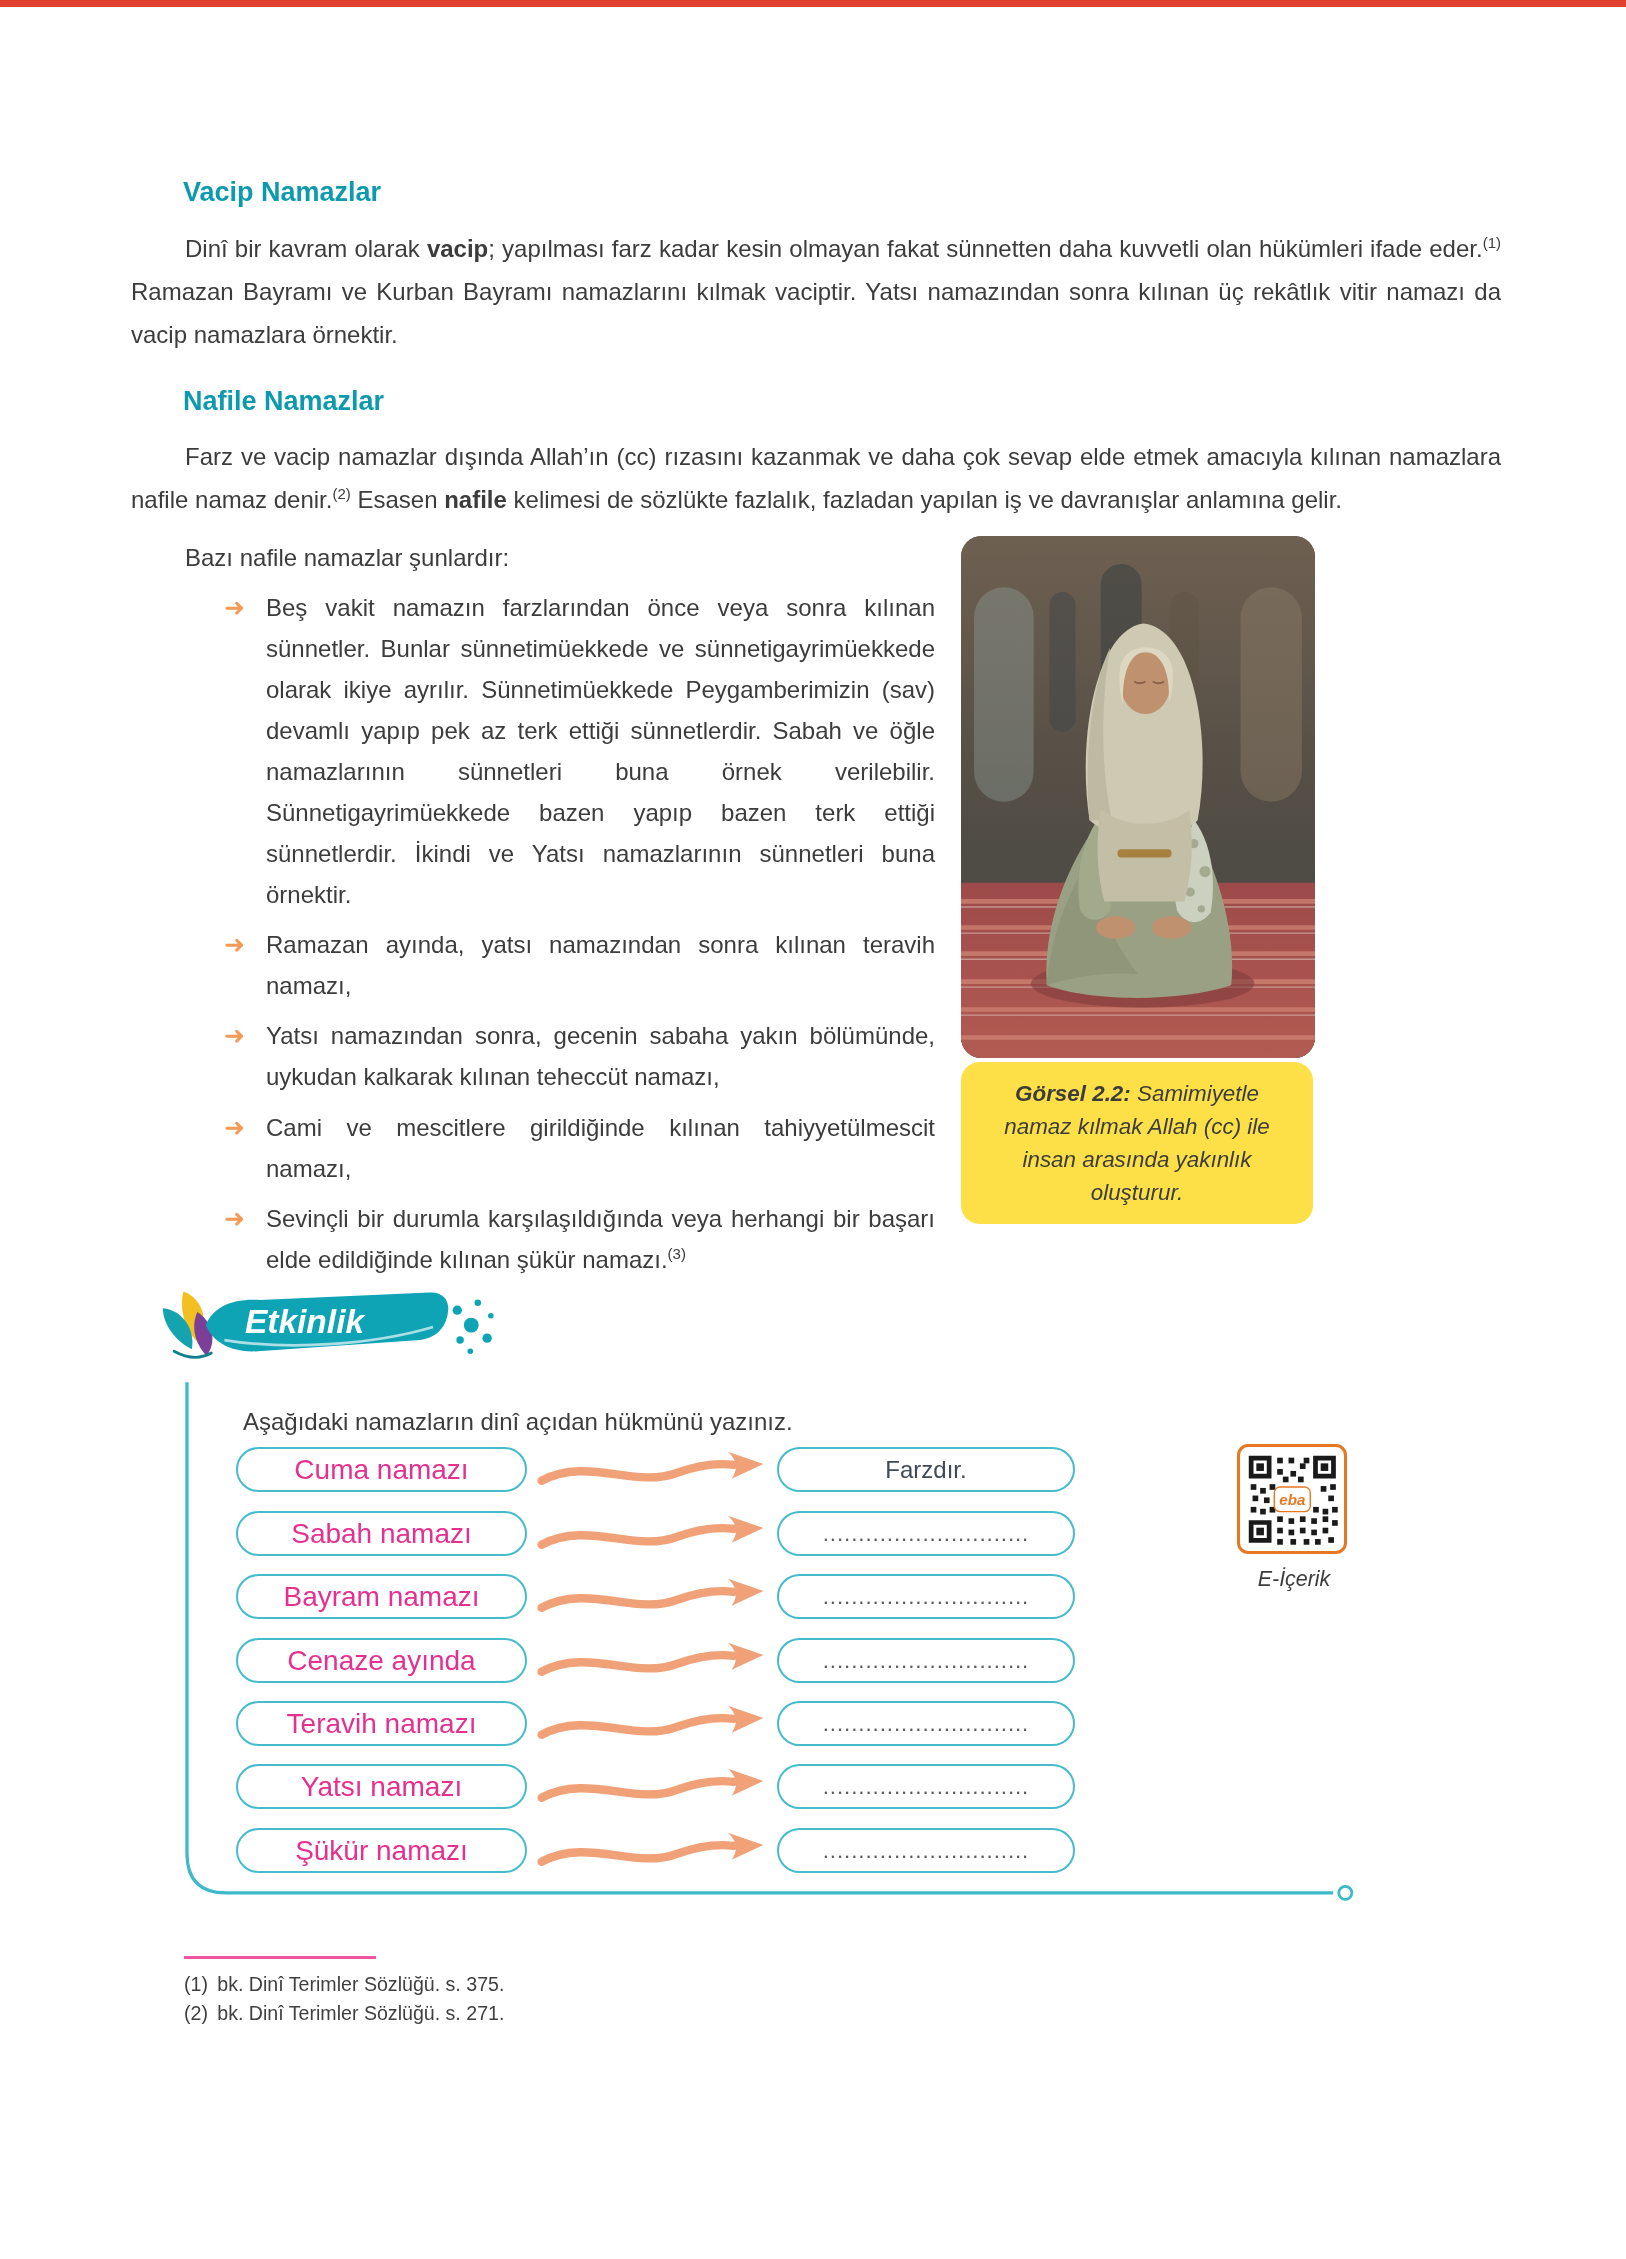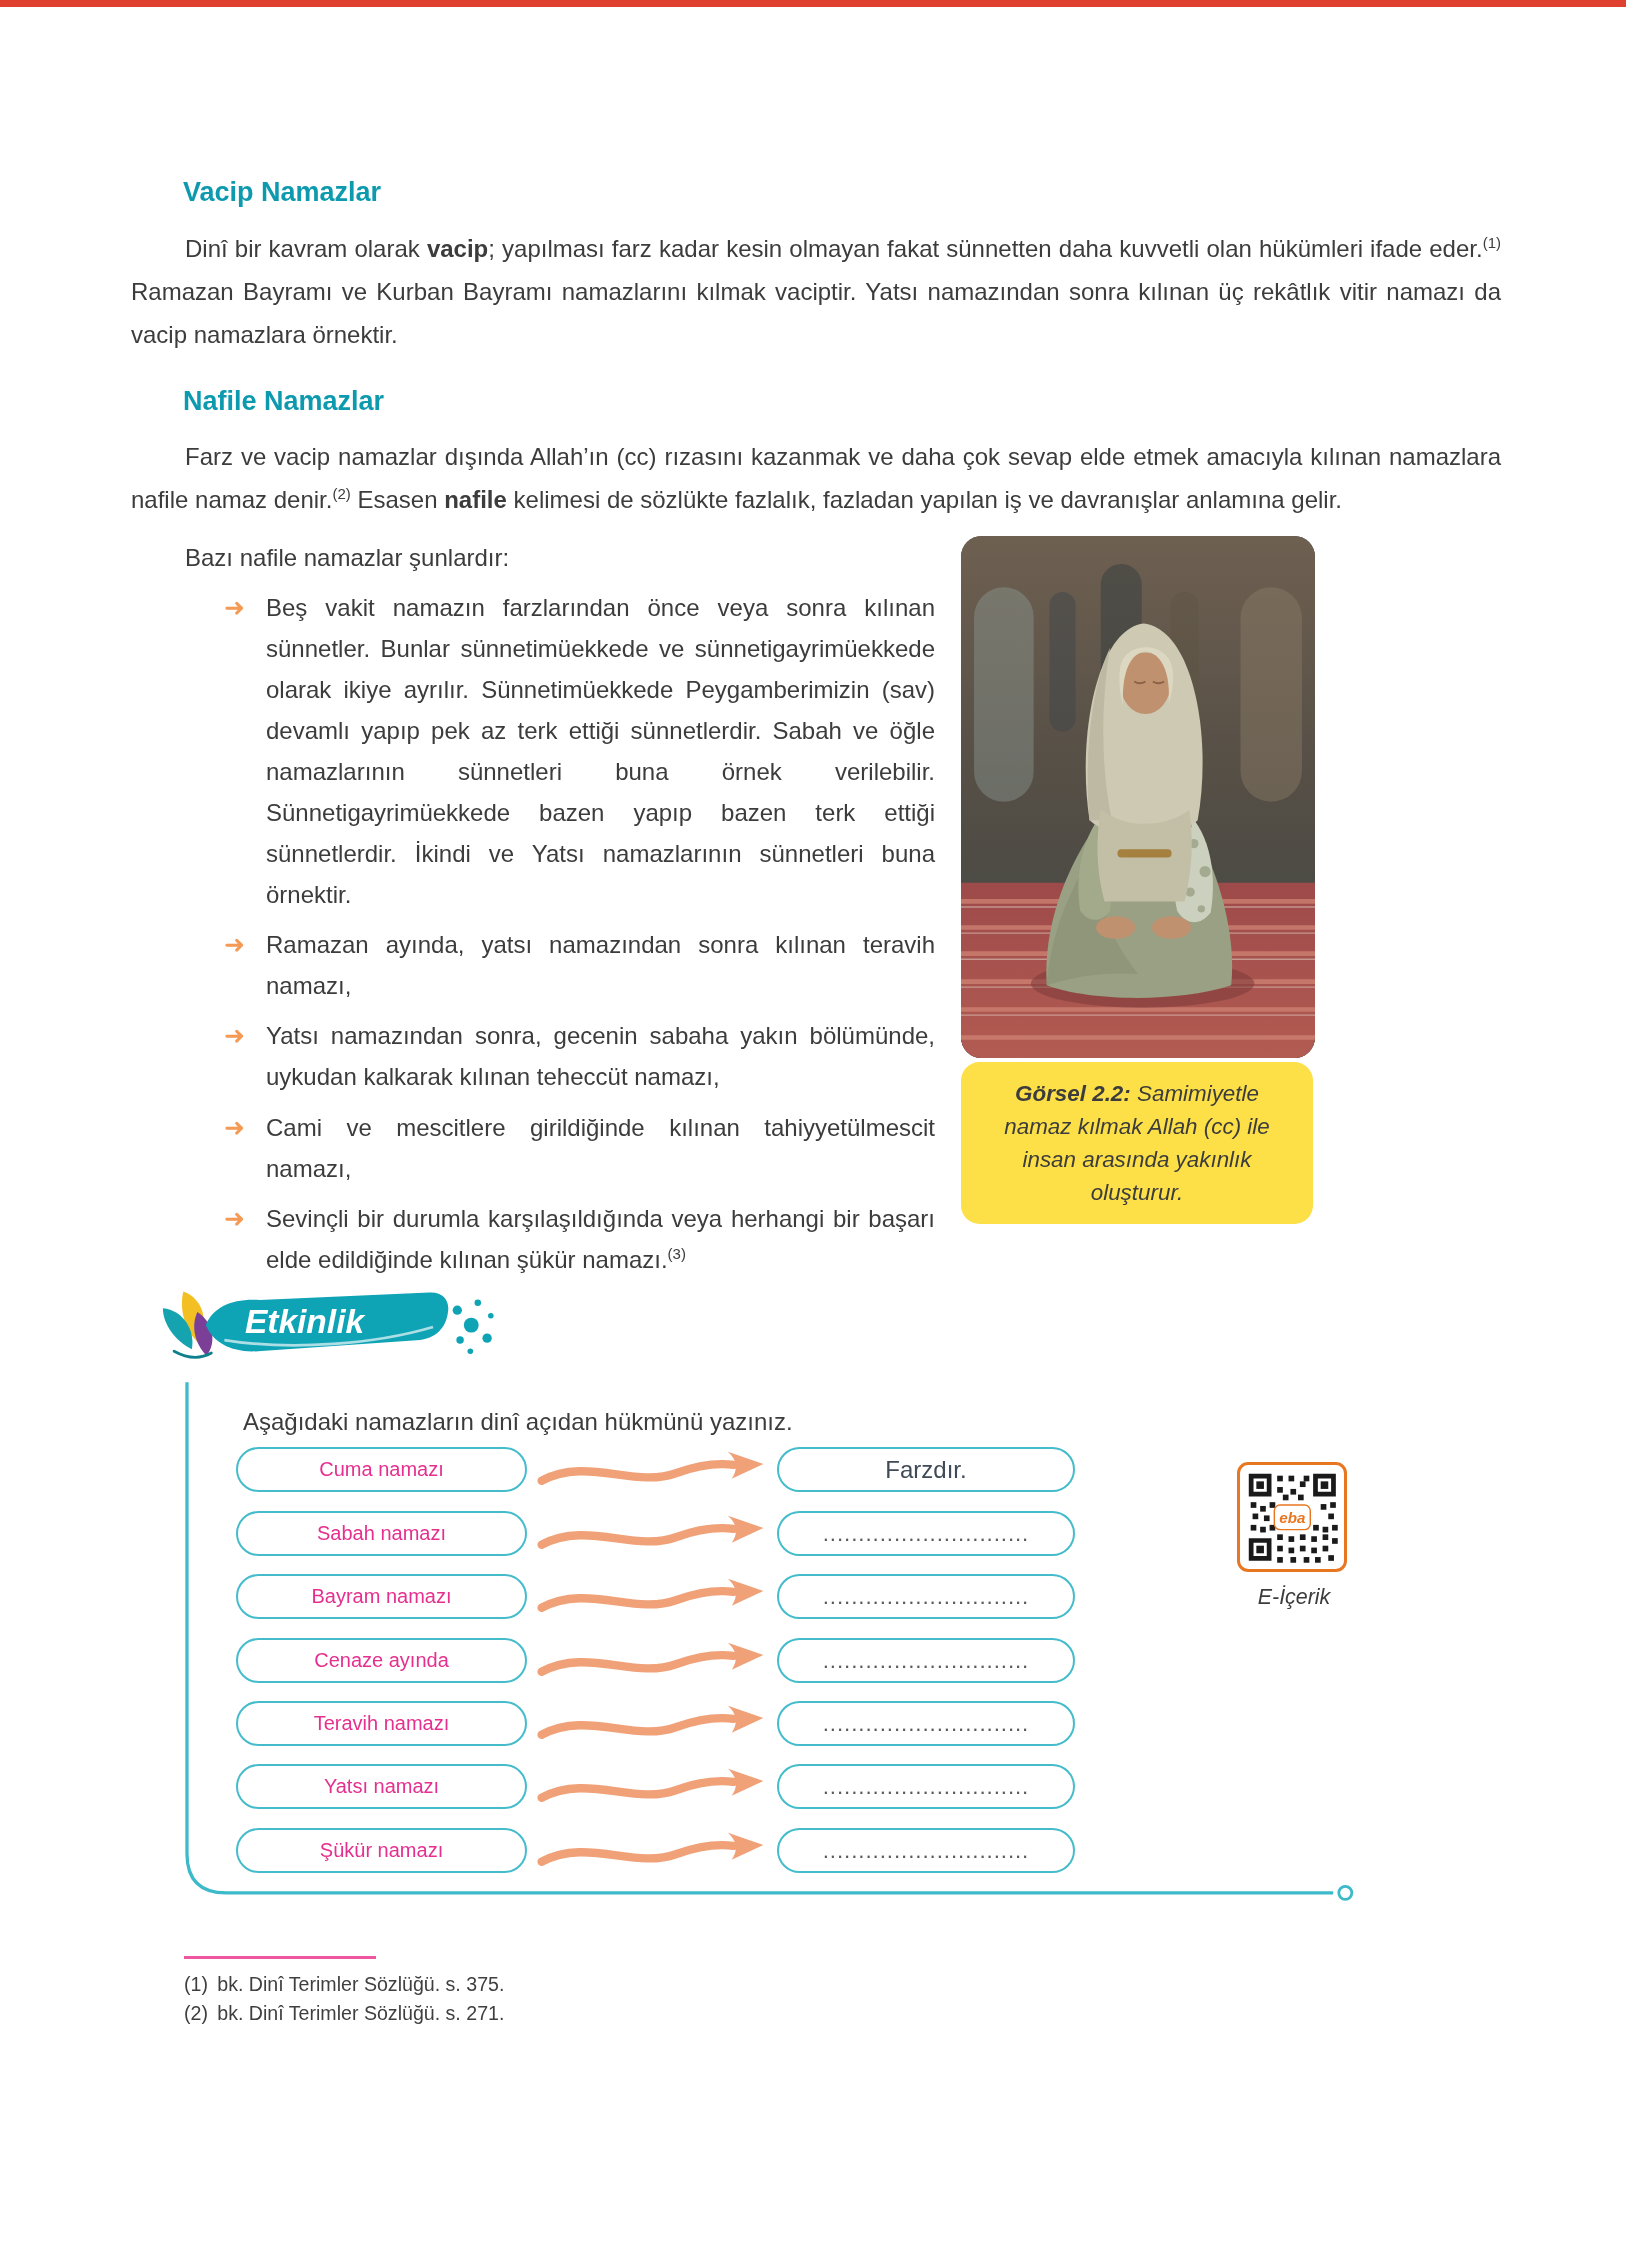--- a/index.html
+++ b/index.html
@@ -30,26 +30,26 @@
   .cap-label { font-weight:bold; }
 
   .activity { position:relative; margin-top:0; height:643px; }
   .act-border { position:absolute; left:0; top:0; width:1370px; height:643px; }
   .badge { position:absolute; left:17px; top:-5.6px; width:354px; height:99px; }
   .badge svg { width:100%; height:100%; }
   .instruction { position:absolute; left:112px; top:119px; font-size:24px; color:#3c3c3c; }
 
   .match-row { position:absolute; left:105px; display:flex; align-items:center; height:45px; }
   .pill { height:45px; border:2.8px solid #45bccb; border-radius:24px; display:flex; align-items:center; justify-content:center; background:#fff; }
-  .pill-left { width:291px; color:#e5308f; font-size:20px; }
+  .pill-left { width:291px; color:#e5308f; font-size:28px; }
   .pill-right { width:298px; font-size:24px; color:#3f4a56; }
   .pill-right.dots { color:#5a5a5a; font-size:22.4px; letter-spacing:0.9px; }
   .match-arrow { width:235px; height:41px; margin:0 7.5px; }
 
-  .qr-block { position:absolute; left:1106px; top:173px; width:114px; text-align:center; }
+  .qr-block { position:absolute; left:1106px; top:155px; width:114px; text-align:center; }
   .qr { width:110px; height:110px; border:3.3px solid #e87722; border-radius:11.2px; background:#fff; padding:4.7px; }
   .qr svg { width:100%; height:100%; }
   .qr-label { margin-top:13px; font-size:21.4px; font-style:italic; color:#3c3c3c; }
 
   .footnotes { margin-top:24px; }
   .fn-line { width:192px; height:2.8px; background:#f0569f; margin-left:53px; margin-bottom:11.2px; }
   .fn-row { display:flex; margin-left:53px; font-size:19.6px; line-height:29px; color:#3f3f3f; gap:9.3px; }
   .page-number { text-align:center; margin-top:41px; font-size:24px; font-weight:bold; color:#333; }
 </style>
 </head>

